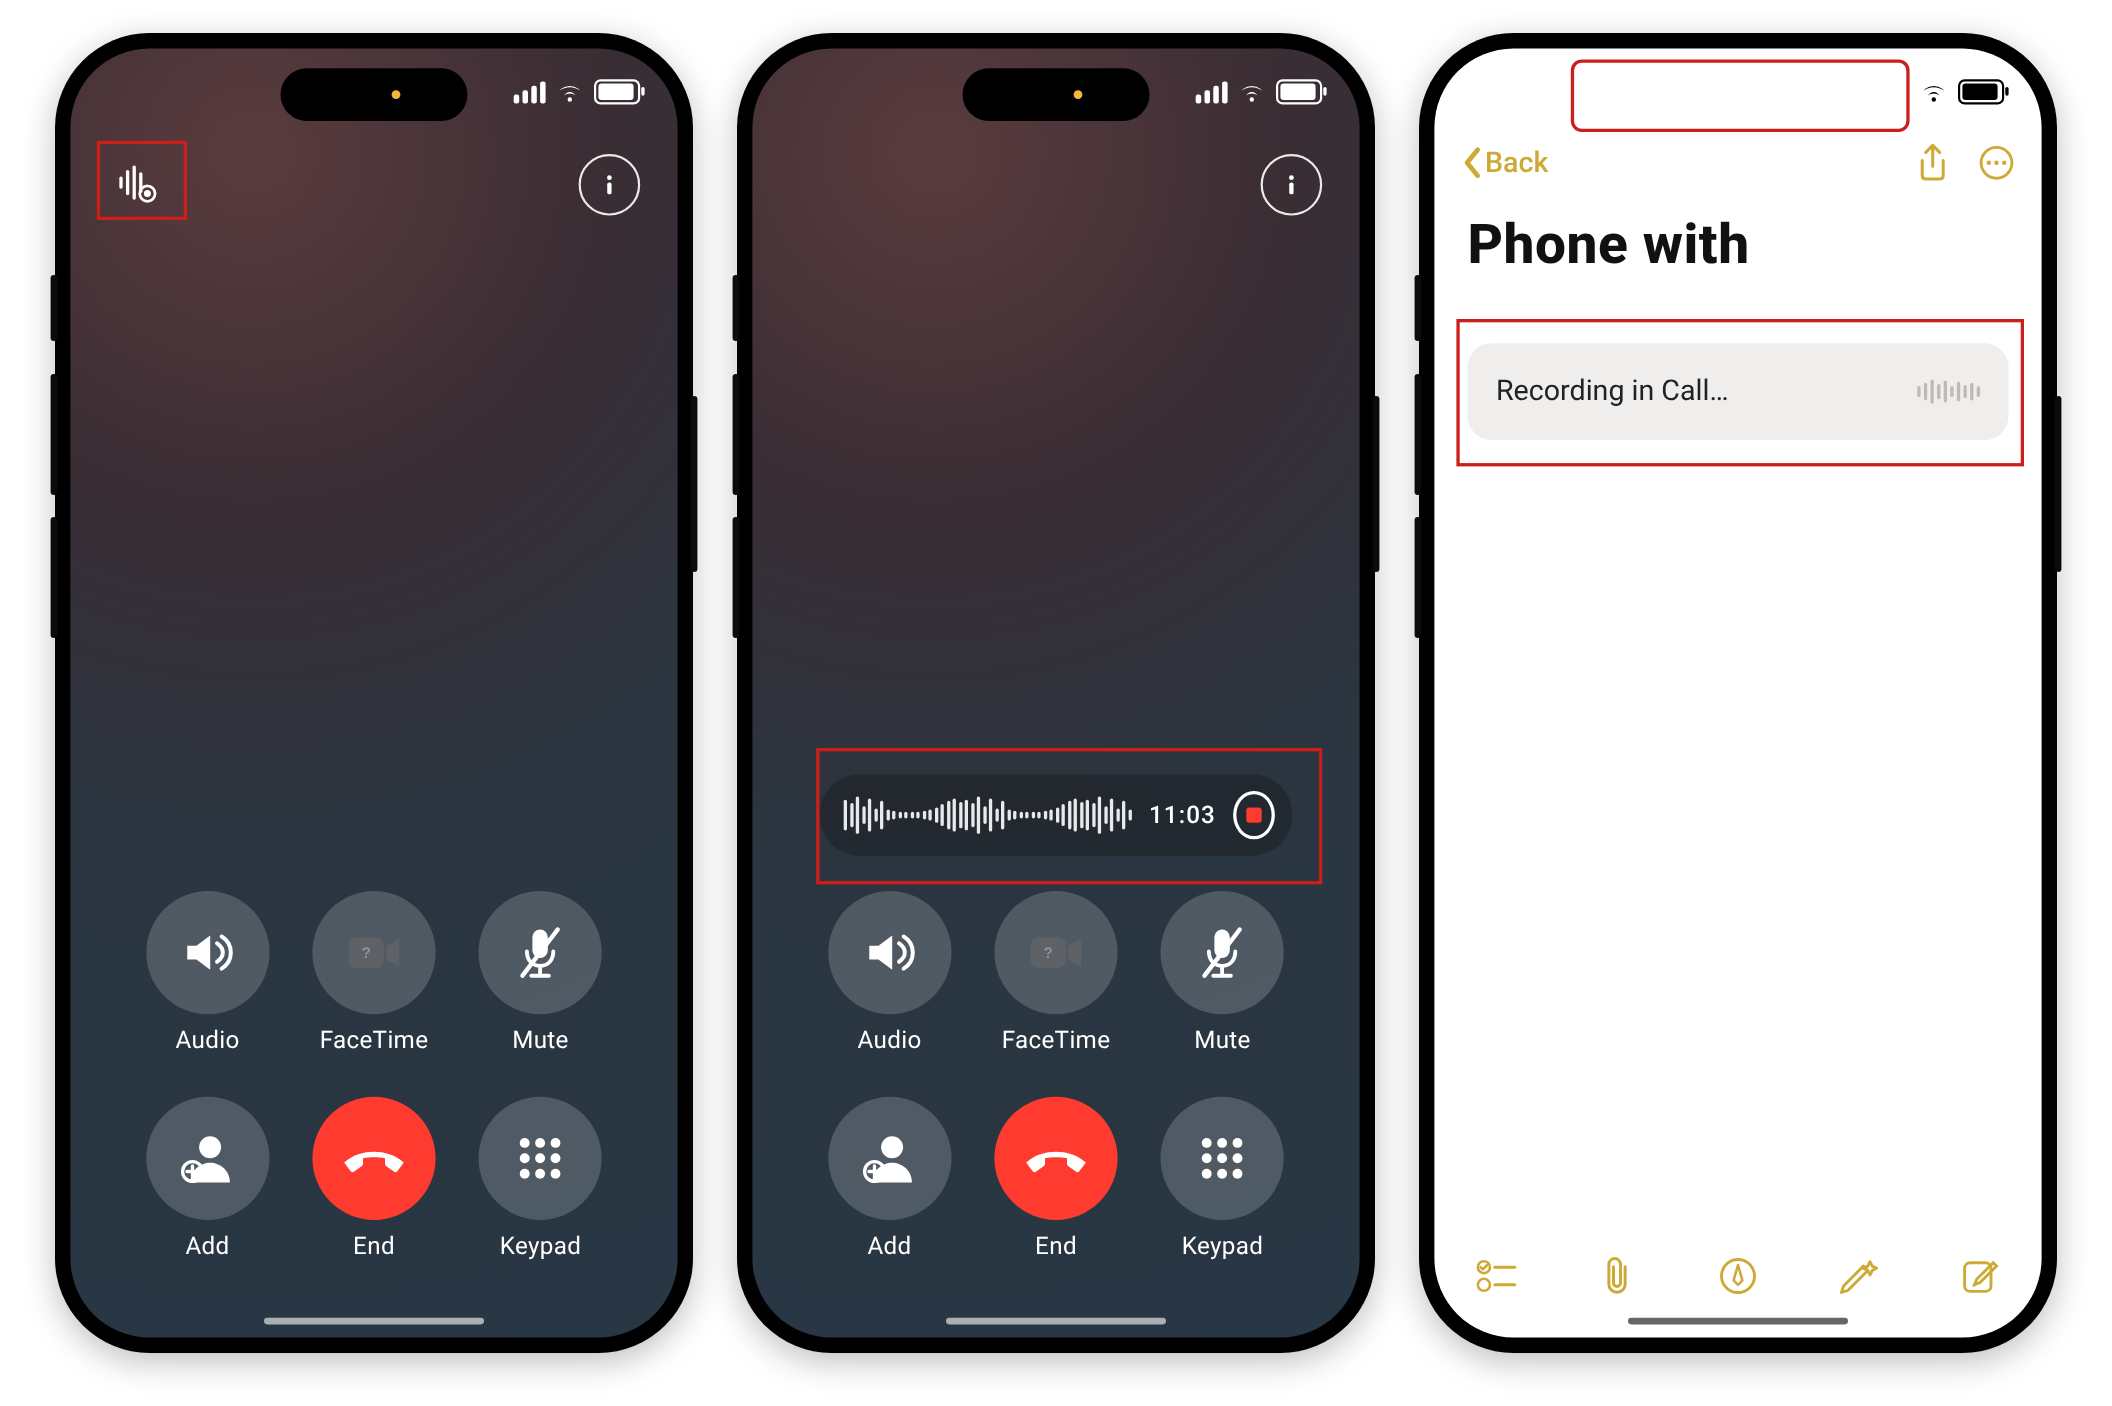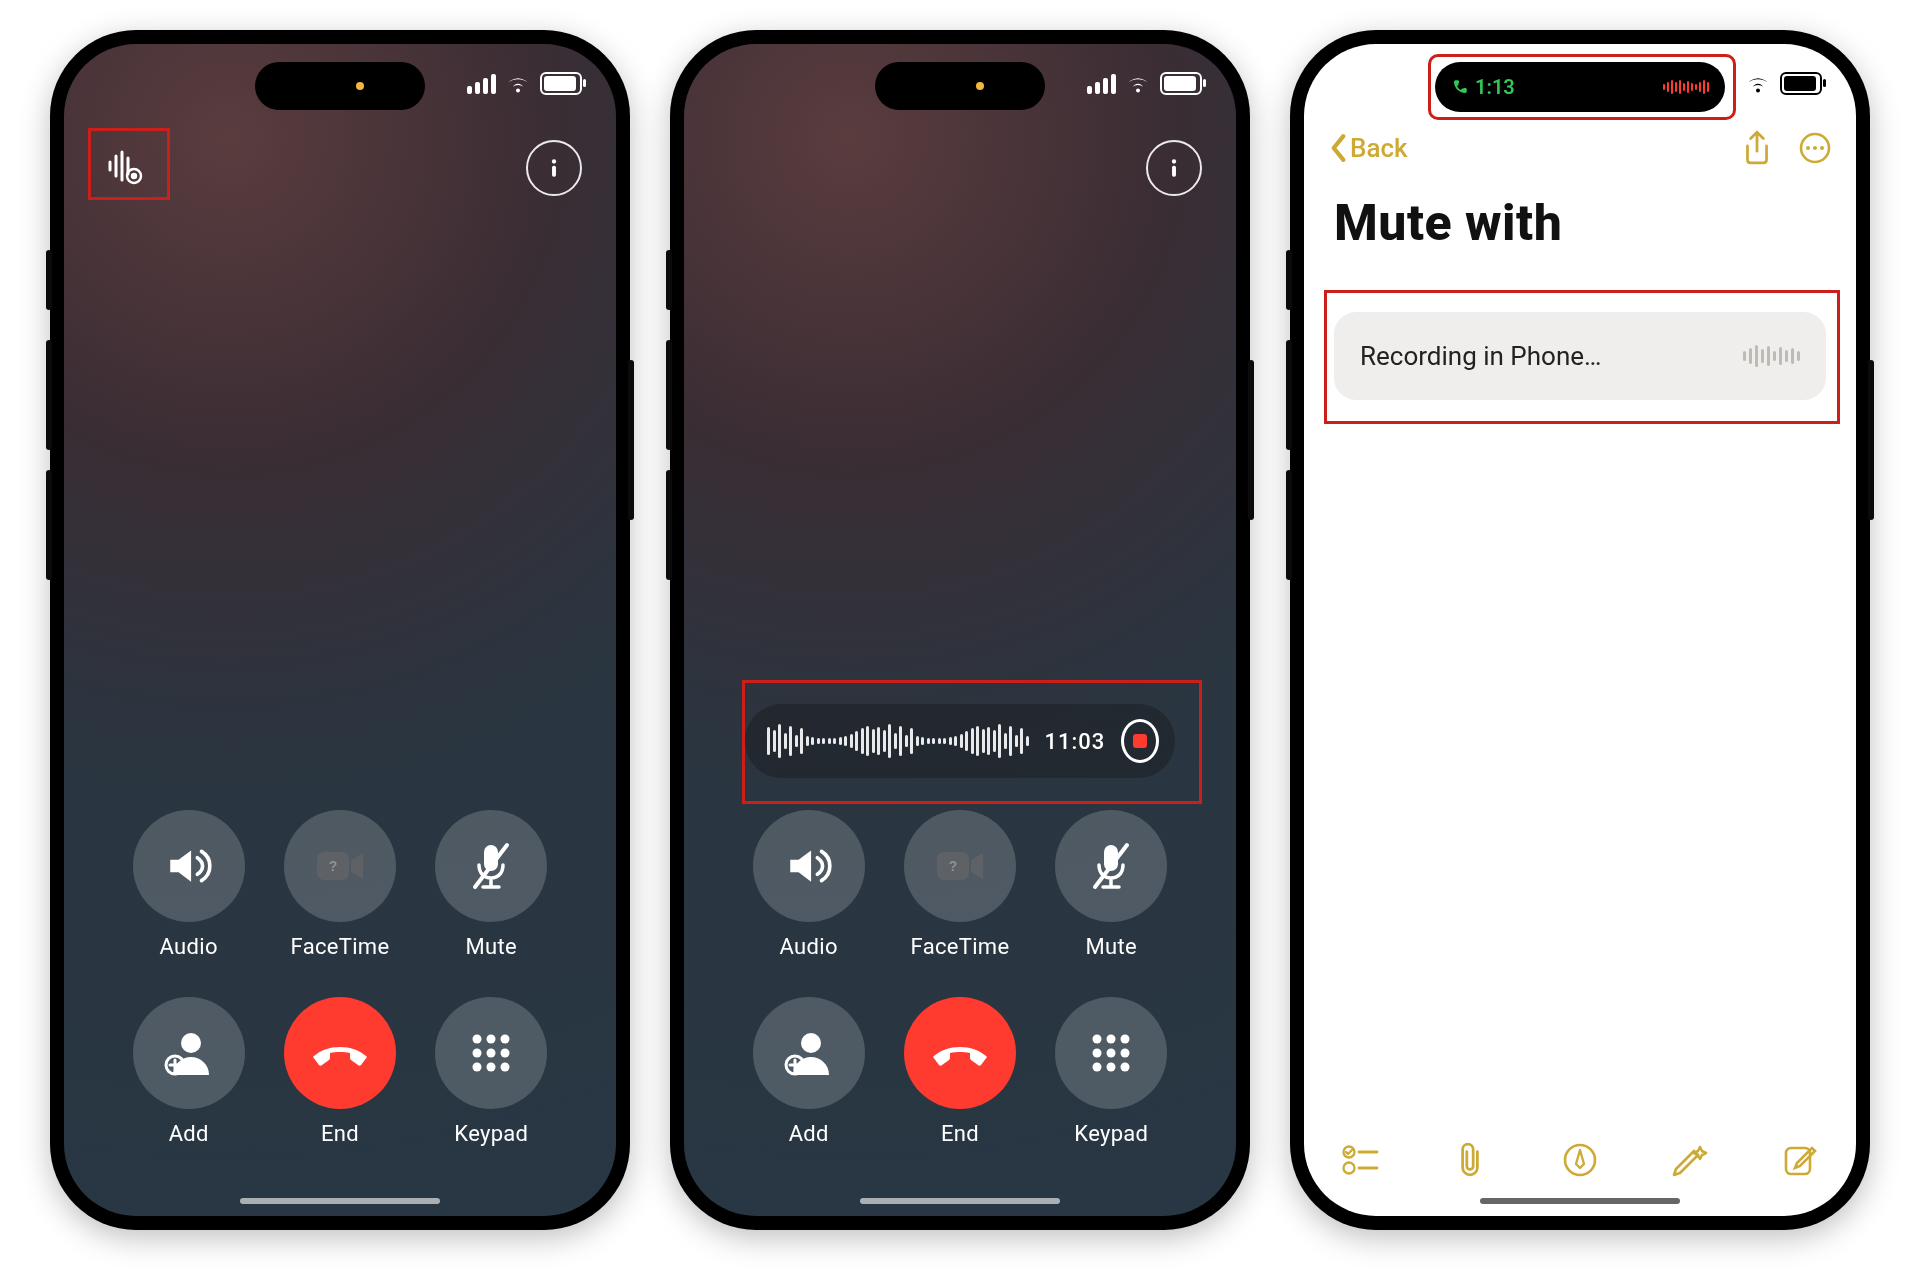--- a/index.html
+++ b/index.html
@@ -429,42 +429,20 @@
       <div class="home-ind"></div>
     </div>
   </div>
 
   <div class="phone notes">
     <span class="side-btn" style="left:-4px;top:220px;width:6px;height:60px"></span>
     <span class="side-btn" style="left:-4px;top:310px;width:6px;height:110px"></span>
     <span class="side-btn" style="left:-4px;top:440px;width:6px;height:110px"></span>
     <span class="side-btn" style="right:-4px;top:330px;width:6px;height:160px"></span>
     <div class="screen">
-      <div class="dynamic-island">
-        <span class="island-left">
-          <svg viewBox="0 0 24 24">
-              <path fill="#34c759" d="M6 3c-1 0-2 1-2 2 0 8 7 15 15 15 1 0 2-1 2-2v-3c0-1-1-2-2-2l-3 1c-1 0-1 0-2 1l-1 1c-2-1-4-3-5-5l1-1c1-1 1-1 1-2l1-3c0-1-1-2-2-2H6Z"></path>
-            </svg>
-          <span style="color:#34c759">1:13</span>
-        </span>
-        <span class="island-right" id="iw3">
-            <span style="height: 6px;"></span>
-            <span style="height: 10px;"></span>
-            <span style="height: 14px;"></span>
-            <span style="height: 10px;"></span>
-            <span style="height: 14px;"></span>
-            <span style="height: 8px;"></span>
-            <span style="height: 12px;"></span>
-            <span style="height: 8px;"></span>
-            <span style="height: 6px;"></span>
-            <span style="height: 10px;"></span>
-            <span style="height: 14px;"></span>
-            <span style="height: 10px;"></span>
-          </span>
-      </div>
       <div class="hl" style="left:124px;top:10px;width:308px;height:66px;border-radius:10px"></div>
 
       <div class="status-right">
         <svg class="wifi" viewBox="0 0 24 20">
             <path fill="currentColor" d="M12 18.5a2 2 0 1 0 0-4 2 2 0 0 0 0 4Zm-5.3-5.7 1.8-1.8a6 6 0 0 1 7 0l1.8 1.8a8.5 8.5 0 0 0-10.6 0ZM2.5 8.5l1.8-1.8a13 13 0 0 1 15.4 0l1.8 1.8a15.5 15.5 0 0 0-19 0Z"></path>
           </svg>
         <span class="battery">
             <i style="right:4px"></i>
           </span>
       </div>
@@ -486,24 +464,24 @@
               <svg width="34" height="34" viewBox="0 0 34 34">
                 <circle cx="17" cy="17" r="14" fill="none" stroke="currentColor" stroke-width="2.6"></circle>
                 <circle cx="10" cy="17" r="2" fill="currentColor"></circle>
                 <circle cx="17" cy="17" r="2" fill="currentColor"></circle>
                 <circle cx="24" cy="17" r="2" fill="currentColor"></circle>
               </svg>
             </span>
         </span>
       </div>
 
-      <div class="note-title">Mute with</div>
+      <div class="note-title">Phone with</div>
 
       <div class="note-card">
-        <span>Recording in Phone…</span>
+        <span>Recording in Call…</span>
         <span class="note-wave" id="nw3">
             <span style="height: 10px;"></span>
             <span style="height: 16px;"></span>
             <span style="height: 22px;"></span>
             <span style="height: 14px;"></span>
             <span style="height: 20px;"></span>
             <span style="height: 10px;"></span>
             <span style="height: 18px;"></span>
             <span style="height: 12px;"></span>
             <span style="height: 16px;"></span>

